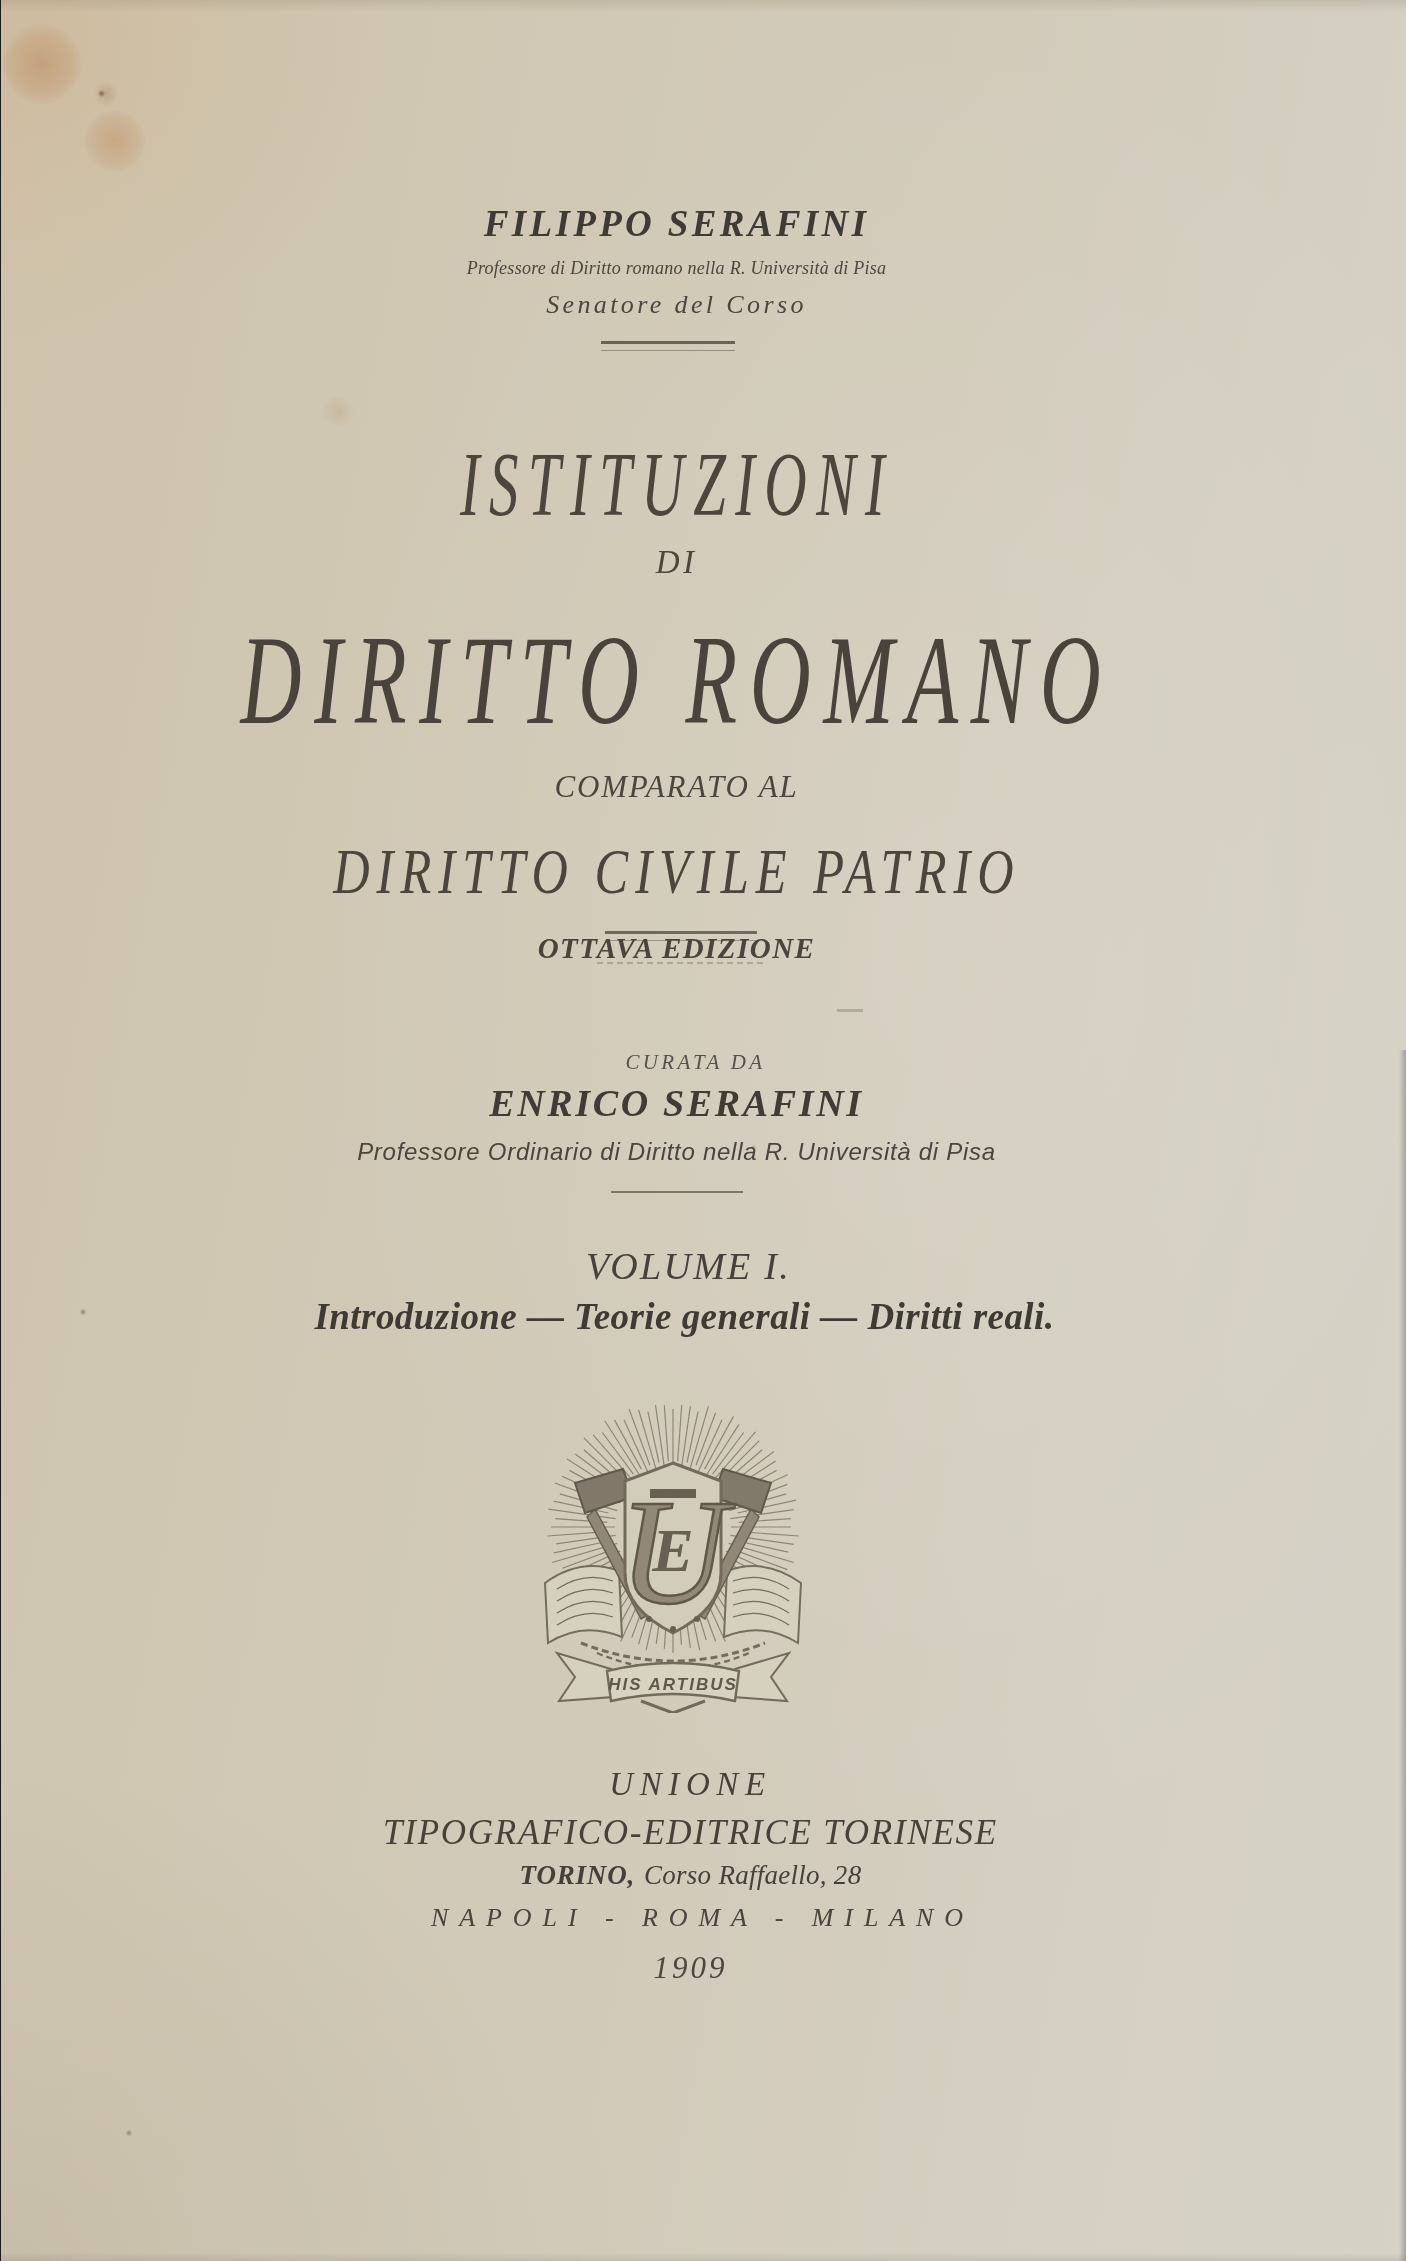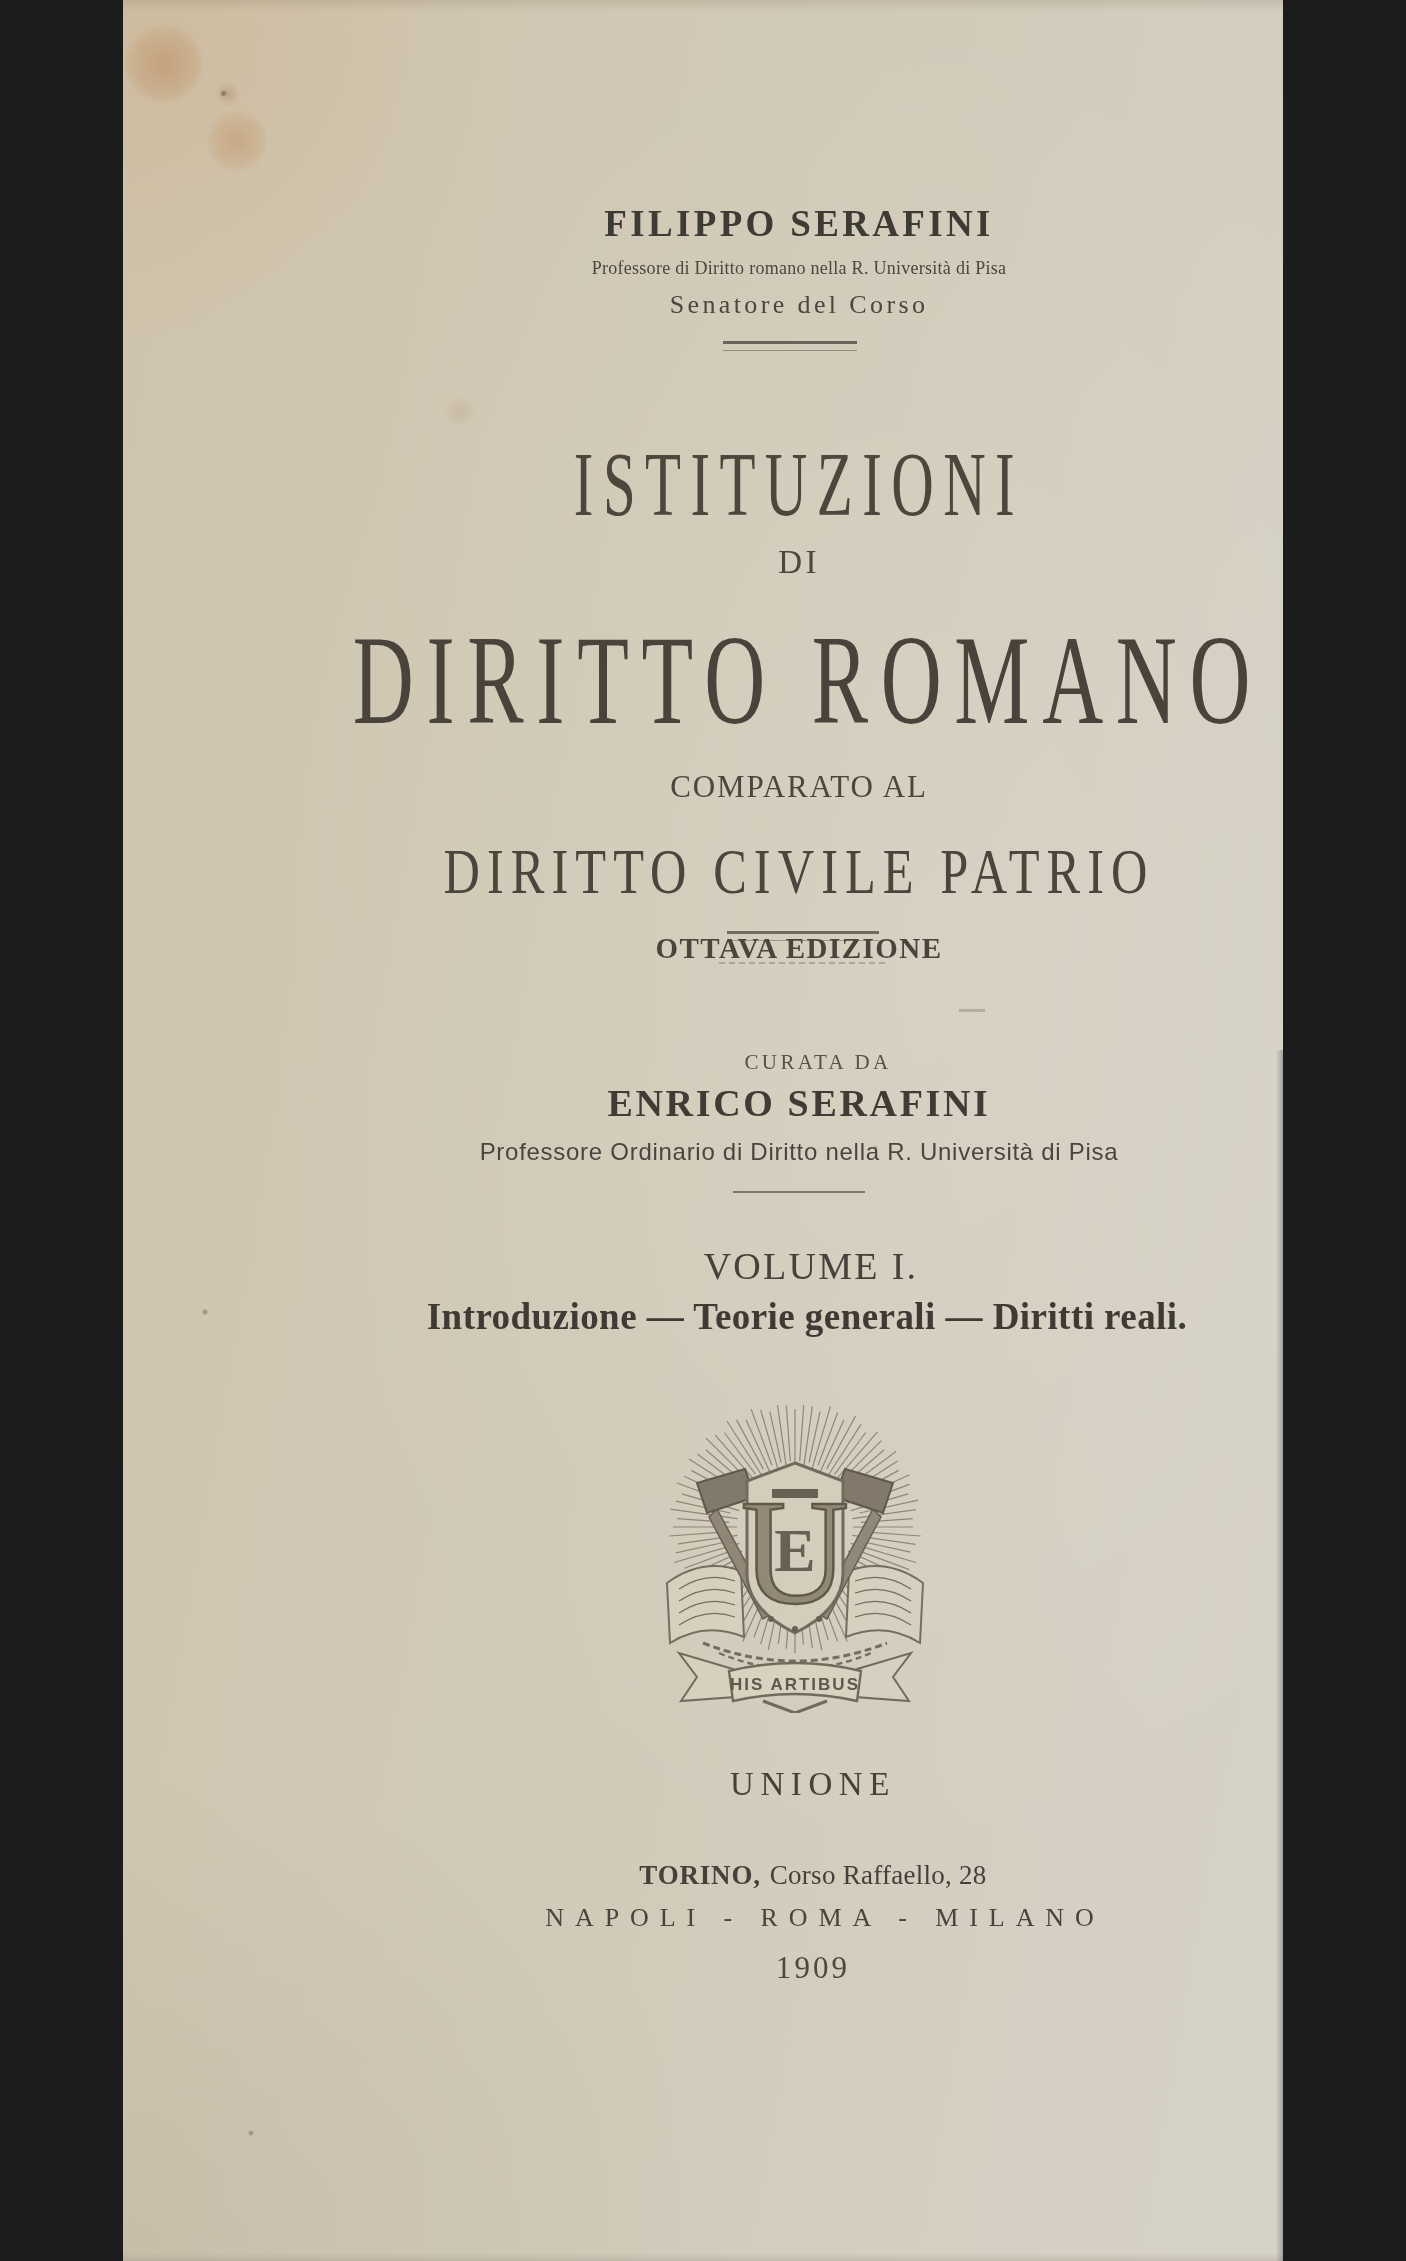--- a/index.html
+++ b/index.html
@@ -1,26 +1,27 @@
 <!DOCTYPE html>
 <html><head>
 <meta charset="utf-8">
 <style>
   html,body{margin:0;padding:0;background:#1c1c1c;}
   .page{
     position:relative;
-    width:1160px;height:2261px;
+    width:1405px;height:2261px;
     margin:0 auto;
     overflow:hidden;
     font-family:"Liberation Serif","DejaVu Serif",serif;
     background:
       radial-gradient(ellipse 520px 420px at 2% 2%, rgba(205,170,130,.30), rgba(205,170,130,0) 70%),
       radial-gradient(ellipse 900px 1300px at 68% 42%, rgba(255,255,255,.10), rgba(255,255,255,0) 75%),
       radial-gradient(ellipse 900px 700px at 0% 100%, rgba(120,105,80,.10), rgba(120,105,80,0) 70%),
       linear-gradient(100deg,#cfc3ab 0%,#d0c8b4 28%,#d2cbba 55%,#d5d0c3 82%,#d6d2c6 100%);
+    font-style: italic;
   }
   .edge-top{position:absolute;left:0;top:0;width:100%;height:12px;
     background:linear-gradient(to bottom,rgba(140,125,100,.22),rgba(140,125,100,0));}
   .edge-right{position:absolute;right:0;top:1050px;height:1211px;width:7px;
     background:linear-gradient(to right,rgba(100,105,110,0),rgba(95,100,108,.45));}
   .edge-bottom{position:absolute;left:0;bottom:0;width:100%;height:8px;
     background:linear-gradient(to top,rgba(120,110,95,.18),rgba(120,110,95,0));}
 
   .stain{position:absolute;border-radius:50%;pointer-events:none;}
   .stain.s1{left:2px;top:24px;width:78px;height:80px;
@@ -264,19 +265,20 @@
     <g>
       <path d="M88,264 L34,248 L52,272 L36,296 L90,292 Z" fill="#d7d1c0" stroke="#6b6254" stroke-width="2"></path>
       <path d="M212,264 L266,248 L248,272 L264,296 L210,292 Z" fill="#d7d1c0" stroke="#6b6254" stroke-width="2"></path>
       <path d="M118,296 L150,308 M182,296 L150,308" stroke="#6b6254" stroke-width="3" fill="none"></path>
       <path d="M84,266 Q150,250 216,266 L212,296 Q150,282 88,296 Z" fill="#d9d3c2" stroke="#6b6254" stroke-width="2.4"></path>
       <text x="150" y="285" text-anchor="middle" font-family="Liberation Sans, sans-serif" font-size="17" font-weight="bold" letter-spacing="2" fill="#564f42">HIS ARTIBUS</text>
     </g>
   </svg>
 
   <div class="t pub1">UNIONE</div>
+  <div class="t pub2">TIPOGRAFICO-EDITRICE TORINESE</div>
   <div class="t address">
     <span class="city">TORINO,</span><span class="street">Corso Raffaello, 28</span>
   </div>
   <div class="t cities">NAPOLI - ROMA - MILANO</div>
   <div class="t year">1909</div>
 
 </div>
 
 </body></html>

